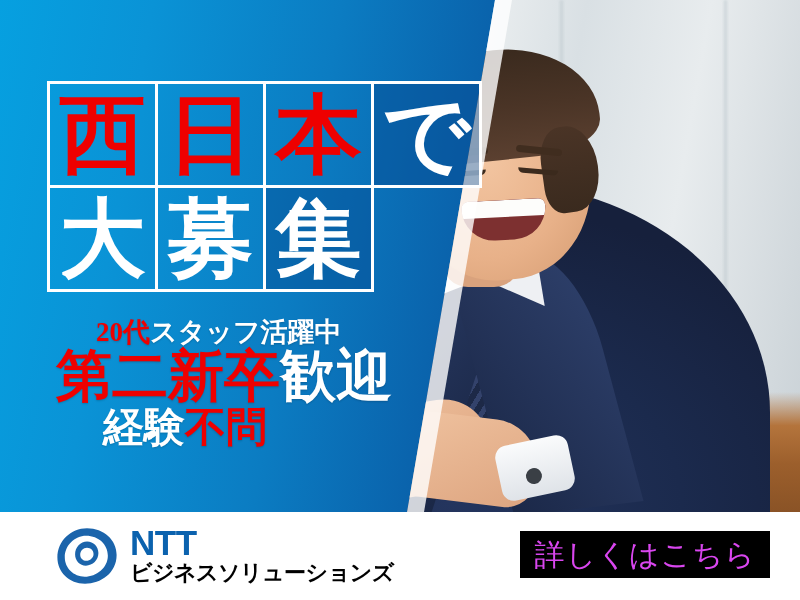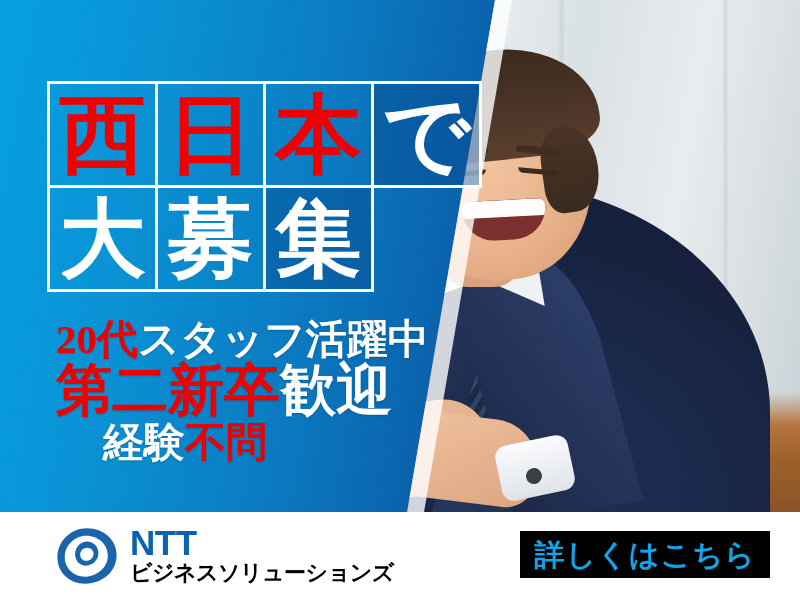--- a/index.html
+++ b/index.html
@@ -372,21 +372,21 @@
     left: 56px;
     top: 318px;
     width: 400px;
   }
   .sub-line {
     font-weight: 700;
     line-height: 1.06;
     white-space: nowrap;
     text-shadow: 0 1px 2px rgba(0,0,0,.18);
   }
-  .sub-line.l1 { font-size: 41px; }
+  .sub-line.l1 { font-size: 27px; margin-left: 40px; }
   .sub-line.l2 { font-size: 56px; }
   .sub-line.l3 { font-size: 41px; margin-left: 47px; }
   .s-red   { color: #EE0000; }
   .s-white { color: #ffffff; }
 
   
   .footer {
     position: absolute;
     left: 0;
     top: 512px;
@@ -437,23 +437,23 @@
     top: 19px;
     width: 250px;
     height: 47px;
     background: #000000;
     display: flex;
     align-items: center;
     justify-content: center;
     cursor: pointer;
   }
   .cta-label {
-    color: #0ea5e9;
+    color: #d946ef;
     font-size: 30px;
-    font-weight: 700;
+    font-weight: 400;
     letter-spacing: 1px;
     line-height: 1;
   }
 </style>
 </head>
 <body>
 
 <div id="banner">
 
   <div class="hero">

